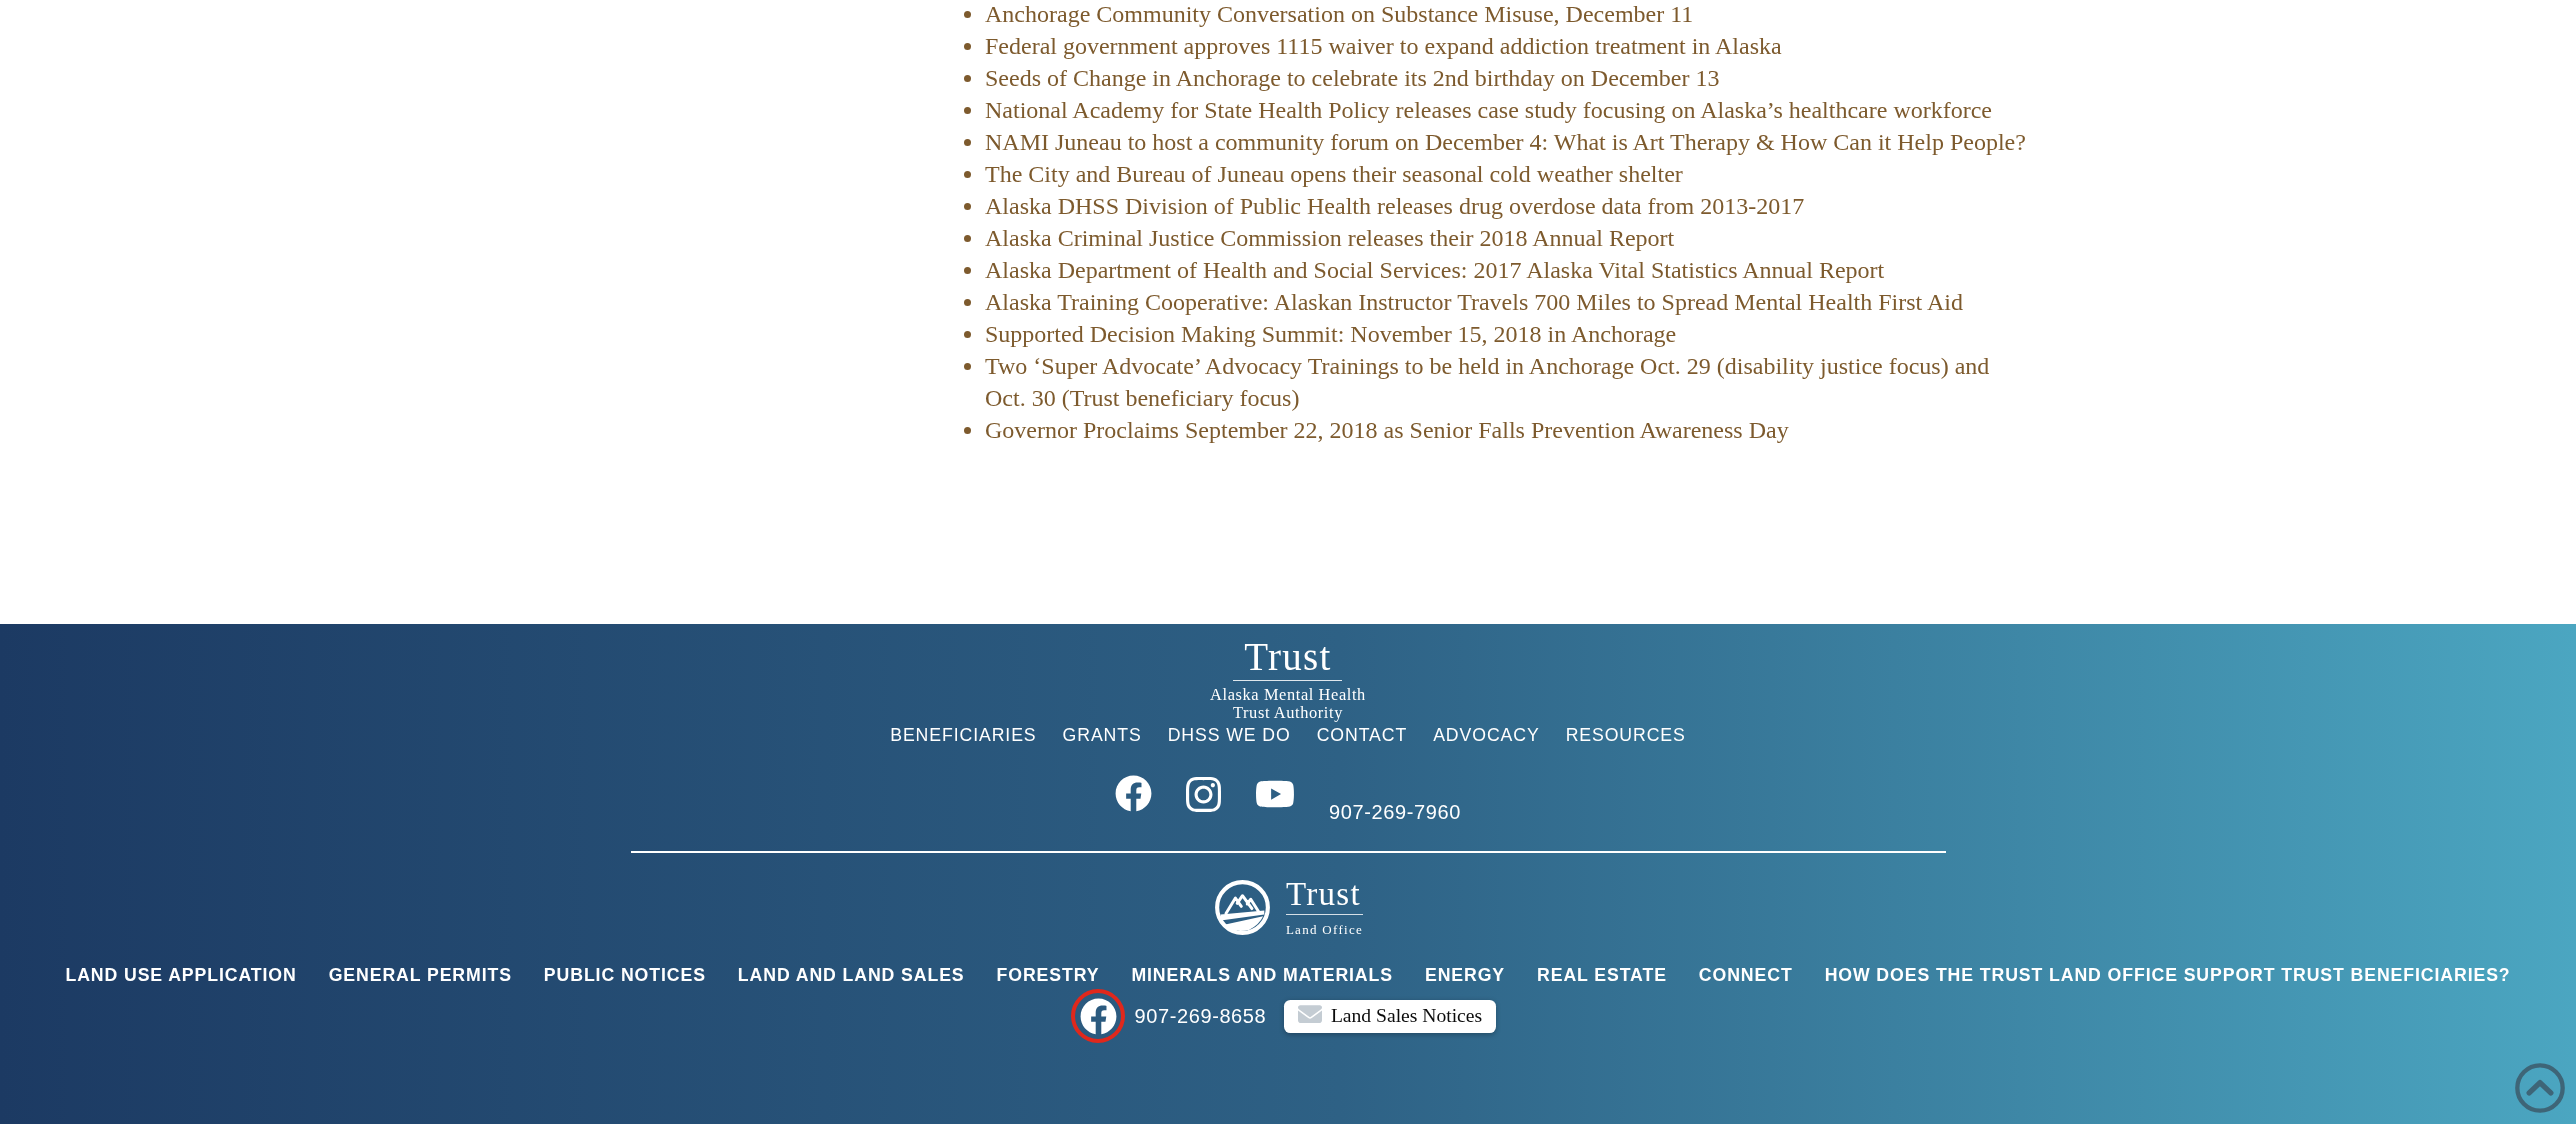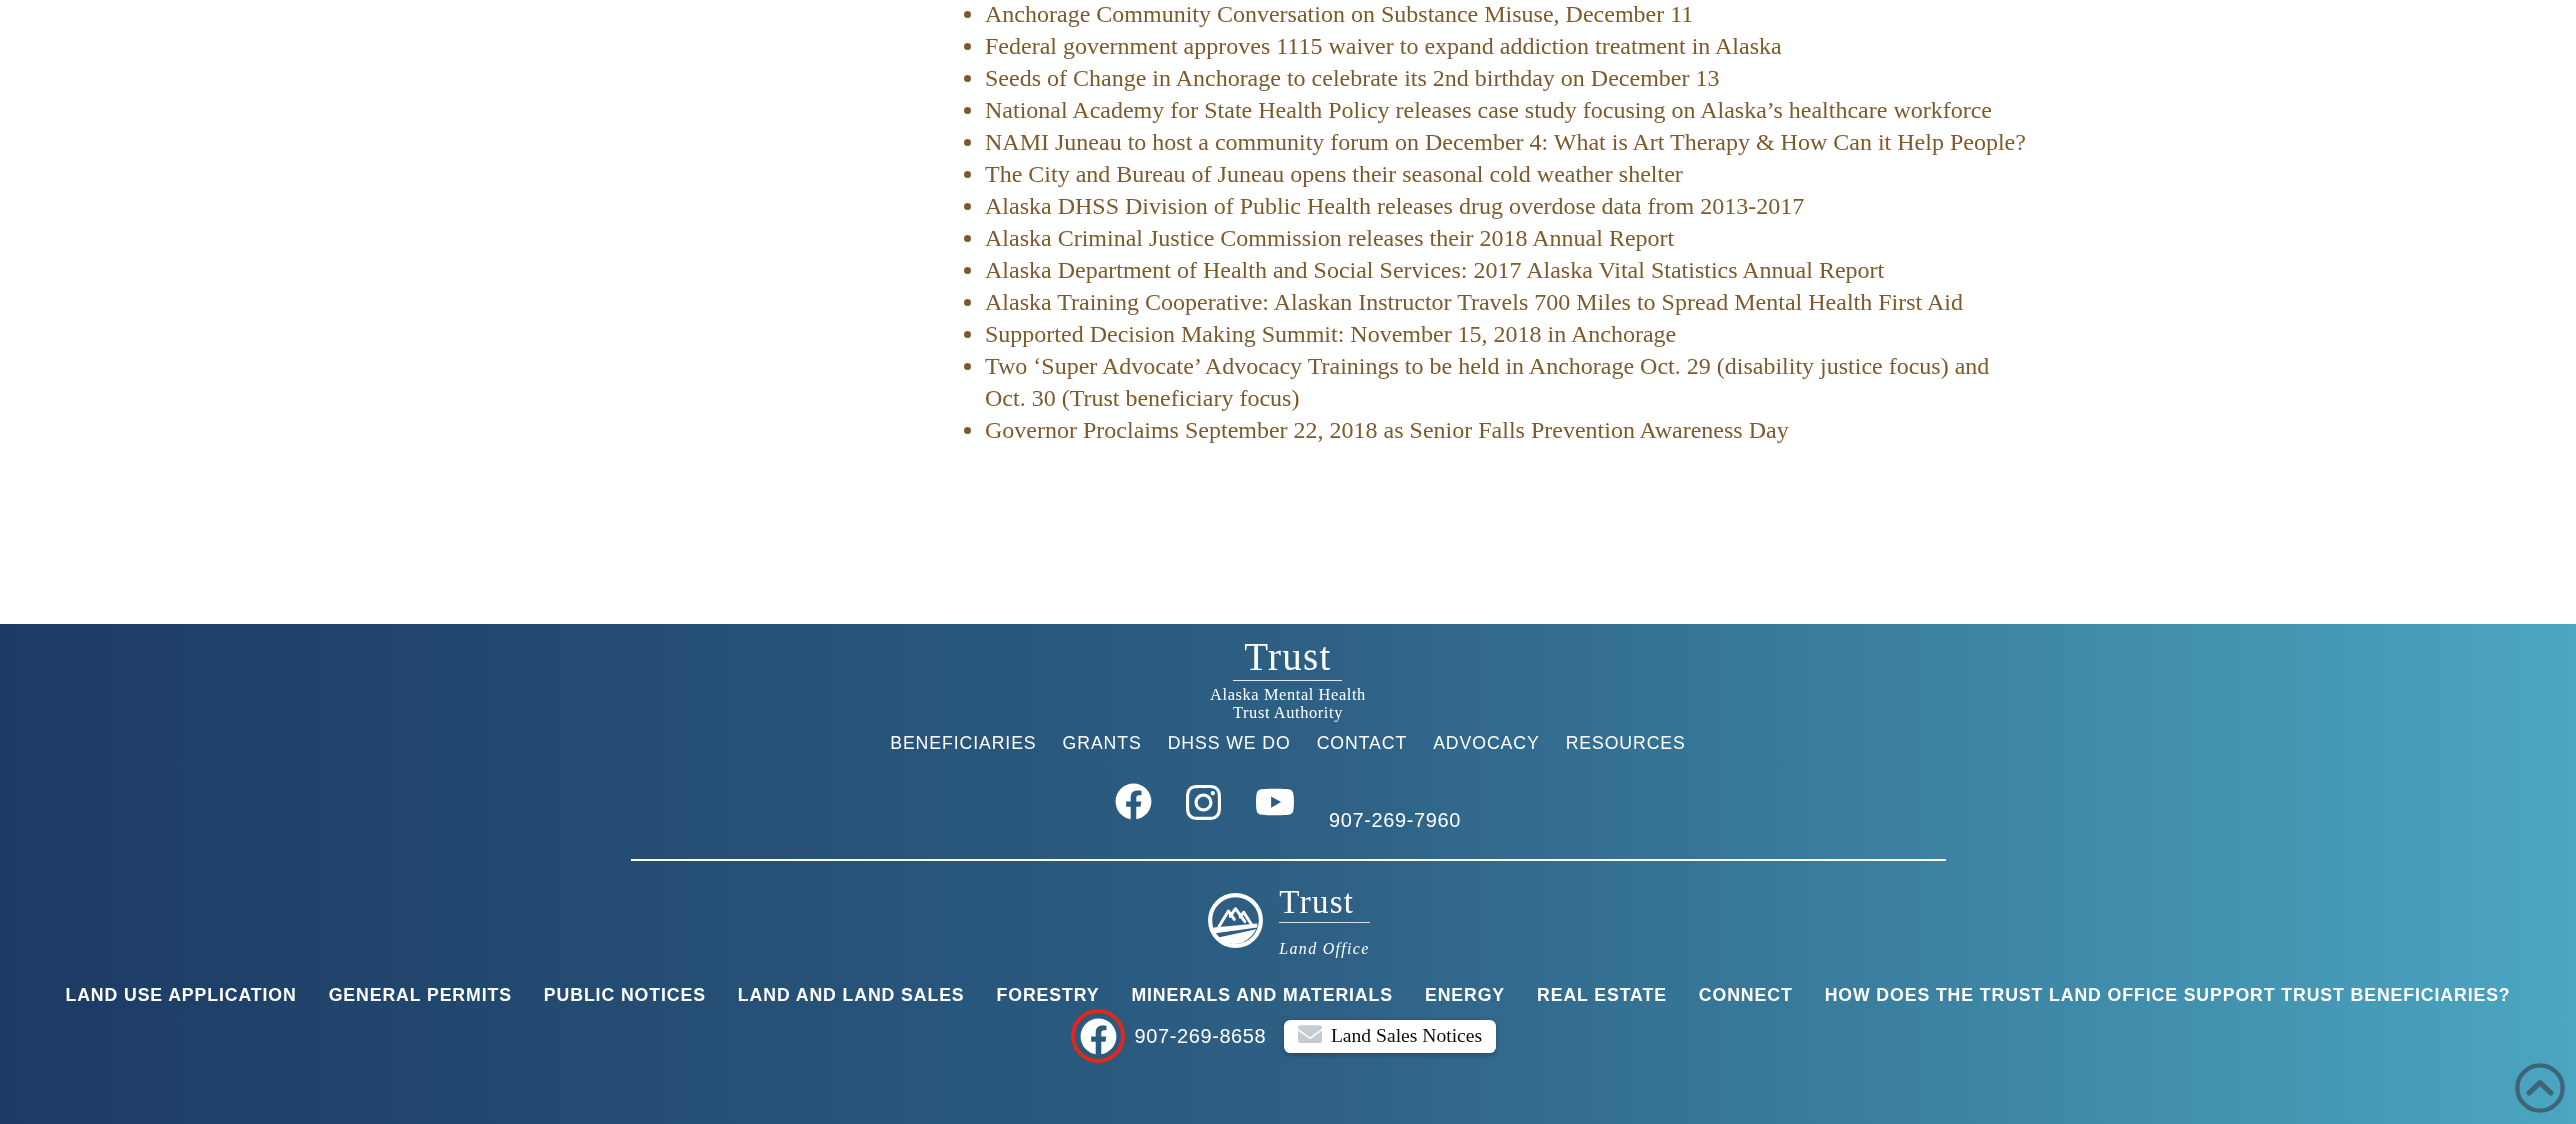--- a/index.html
+++ b/index.html
@@ -23,38 +23,38 @@
     background:linear-gradient(90deg, #1c3a63 0%, #2e6185 52%, #4ba6c1 100%);
     display:flex; flex-direction:column; align-items:center;
   }
 
   .trust-logo { margin-top:14px; text-align:center; color:#ffffff;
     font-family:"Liberation Serif", serif; cursor:pointer; }
   .trust-logo .t1 { font-size:39px; line-height:38px; letter-spacing:1.3px; }
   .trust-logo .rule { width:109px; height:1.3px; background:rgba(255,255,255,.85); margin:3.8px auto 5px; }
   .trust-logo .t2 { font-size:16.4px; line-height:18.3px; letter-spacing:0.6px; }
 
-  .nav1 { margin-top:10px; display:flex; gap:26px; }
+  .nav1 { margin-top:2px; display:flex; gap:26px; }
   .nav-link {
     color:#ffffff; font-size:17.7px; letter-spacing:0.9px;
     text-decoration:none; white-space:nowrap; cursor:pointer;
   }
 
   .social-row { margin-top:29px; display:flex; align-items:flex-end; gap:34px; }
   .social-row a { display:block; line-height:0; cursor:pointer; }
   .phone { color:#ffffff; font-size:20px; letter-spacing:0.6px; text-decoration:none; cursor:pointer; }
 
   .divider { margin-top:39px; width:1315px; height:1.9px; background:#ffffff; }
 
   .lo-logo { margin-top:25px; display:flex; align-items:center; gap:14px;
     color:#ffffff; font-family:"Liberation Serif", serif; cursor:pointer; }
   .lo-text { text-align:left; }
   .lo-text .t1 { font-size:33px; line-height:33px; padding-bottom:3.8px;
     border-bottom:1.3px solid rgba(255,255,255,.8); letter-spacing:1.3px; }
-  .lo-text .t2 { font-size:16px; margin-top:17px; letter-spacing:1.3px;font-style:italic; }
+  .lo-text .t2 { font-size:13px; margin-top:7px; letter-spacing:1.3px; }
 
   .nav2 { margin-top:26.6px; display:flex; gap:32px;font-weight:bold; }
 
   .bottom-row { margin-top:12px; display:flex; align-items:center; gap:17.7px; }
   .fb-annotated { position:relative; width:37px; height:37px; }
   .annotation-ring {
     position:absolute; left:-8.9px; top:-8.9px; width:54px; height:54px;
     border:4.4px solid #e0281c; border-radius:50%; box-sizing:border-box;
     pointer-events:none;
   }

